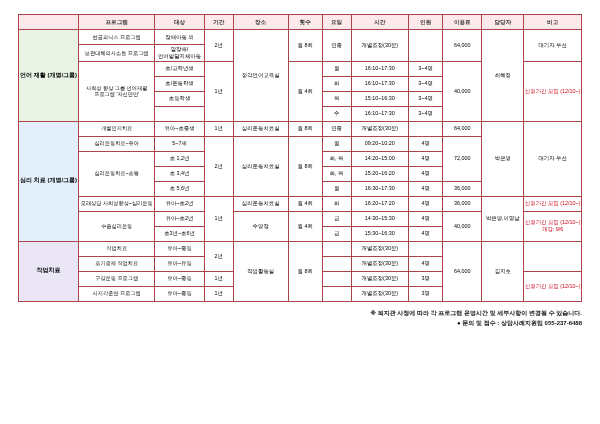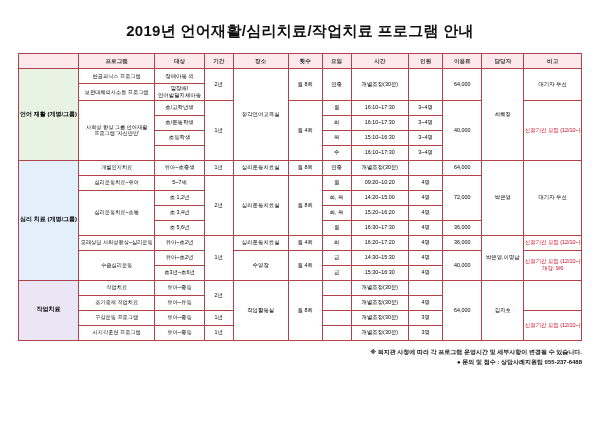--- a/index.html
+++ b/index.html
@@ -76,21 +76,20 @@
     color:#111;
   }
   .notes .n1{font-weight:bold;}
   .notes .n2{font-weight:bold;}
 </style>
 </head>
 <body>
 
 <div class="page">
 
-  <div class="title">2019년 언어재활/심리치료/작업치료 프로그램 안내</div>
 
   <table class="main">
     <colgroup>
       <col class="w1">
         <col class="w2">
         <col class="w3">
         <col class="w4">
         <col class="w5">
       <col class="w6">
         <col class="w7">

